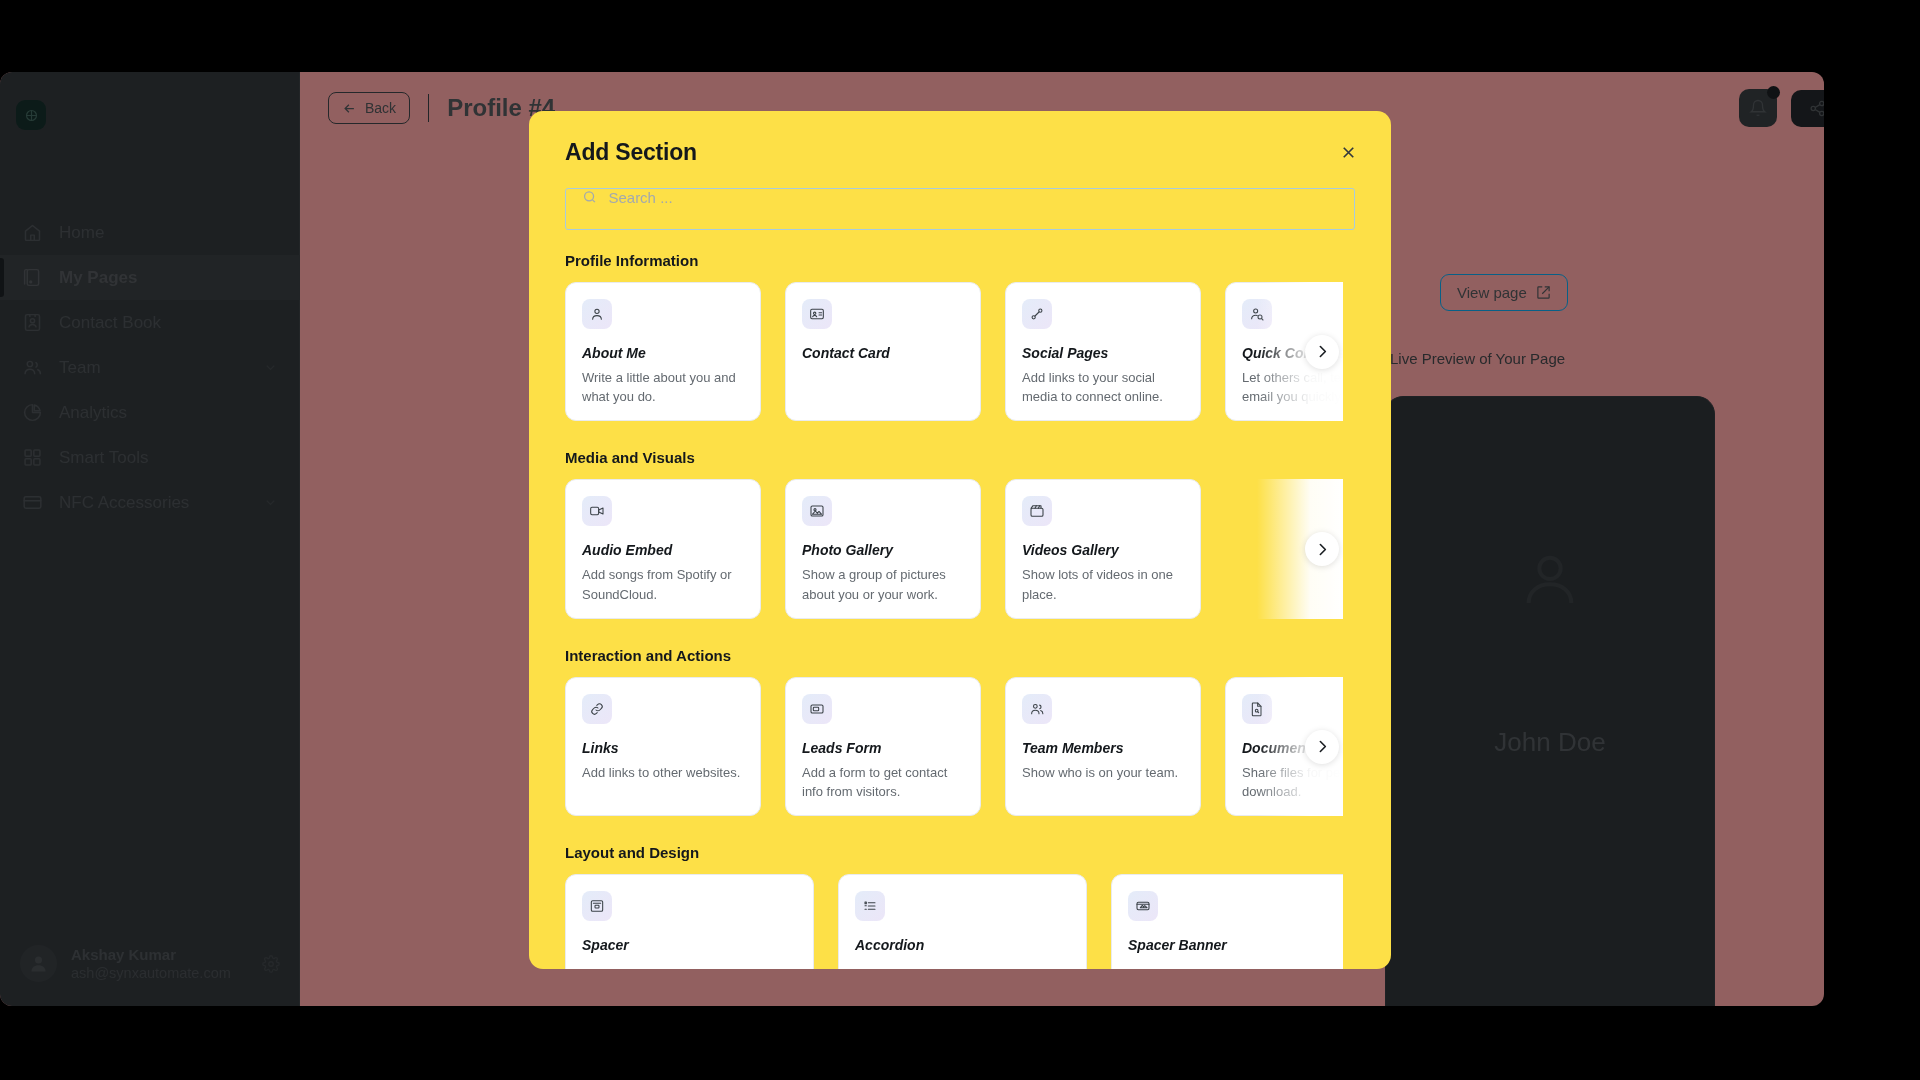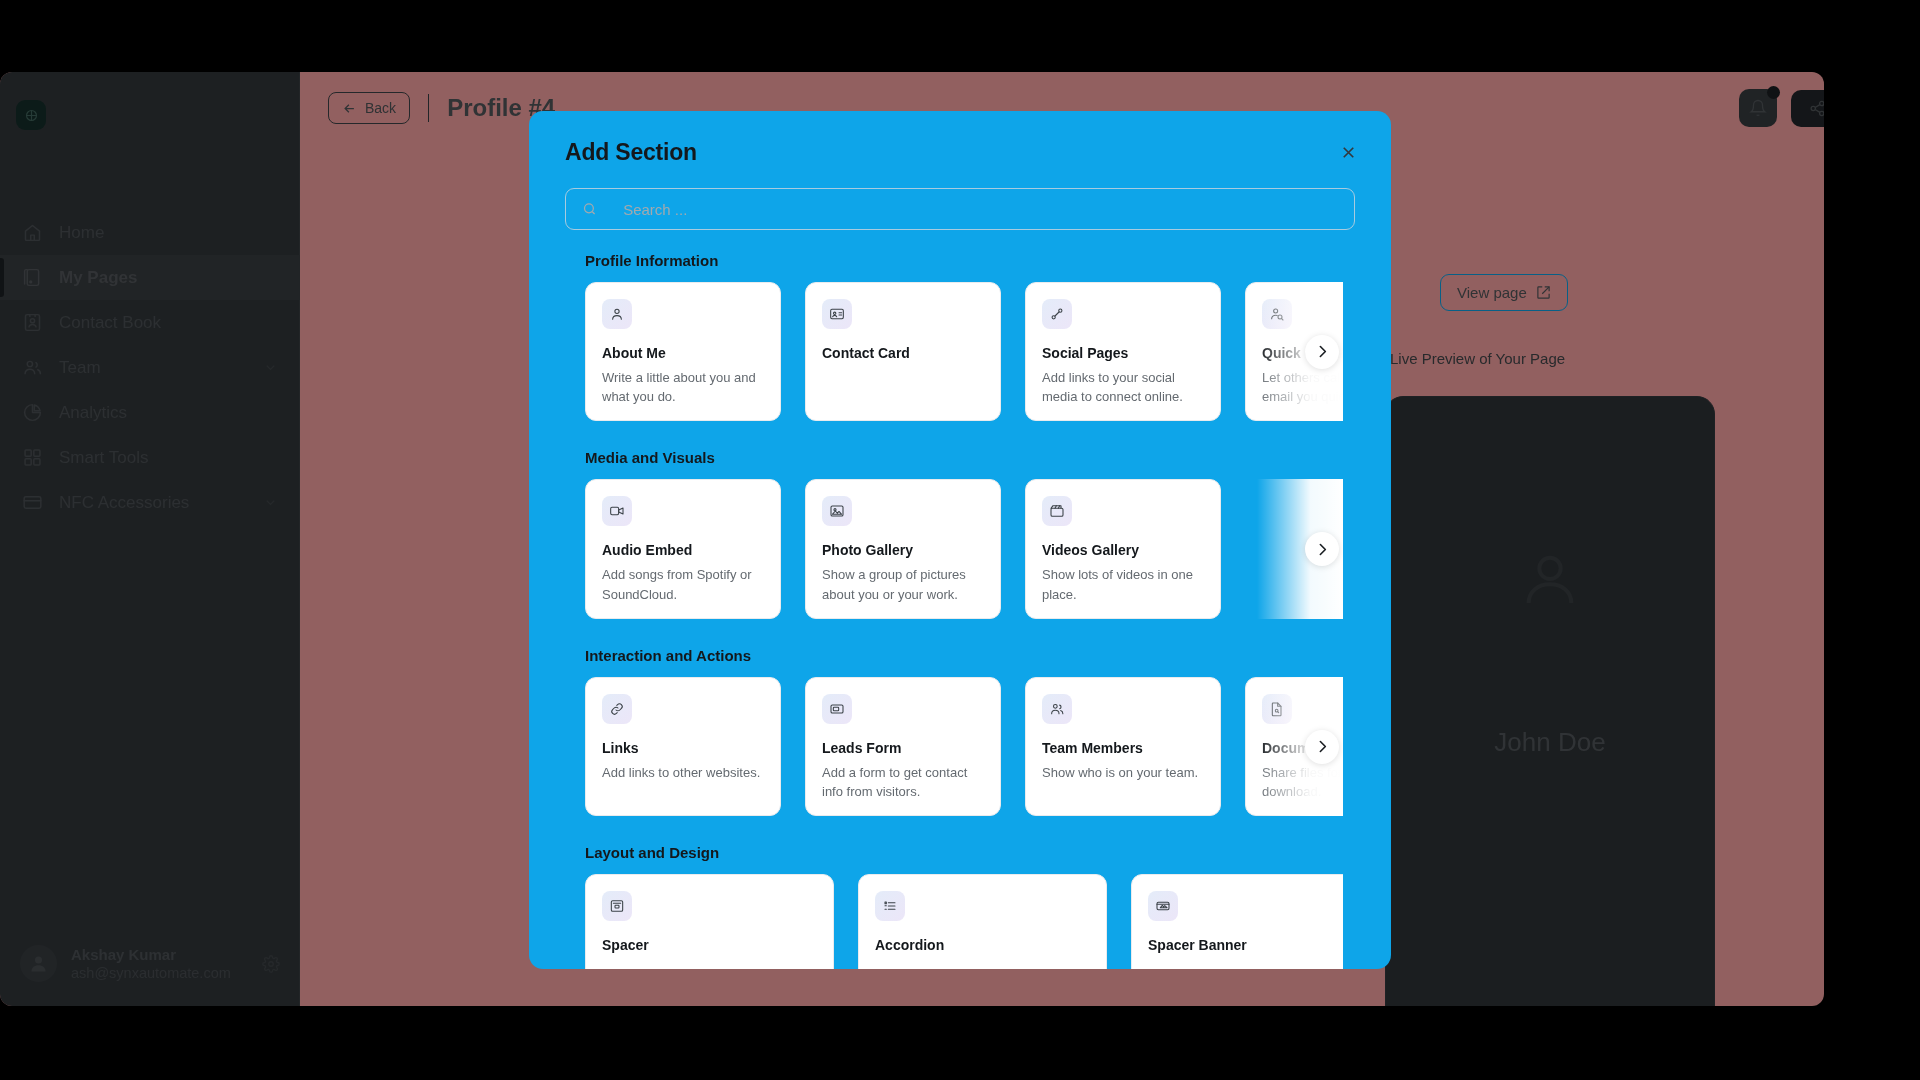--- a/index.html
+++ b/index.html
@@ -167,21 +167,21 @@
   
   .modal-backdrop {
     position: absolute; left: 0; top: 0;
     width: 1920px; height: 1080px;
     background: rgba(0,0,0,0.42);
   }
   .modal {
     position: absolute;
     left: 529px; top: 111px;
     width: 862px; height: 858px;
-    background: #0ea5e9;
+    background: #fde047;
     border-radius: 14px;
     overflow: hidden;
   }
   .modal-head {
     position: relative;
     padding: 28px 36px 0 36px;
   }
   .modal-title {
     font-size: 23px; font-weight: bold; color: #14181c;
     letter-spacing: -0.2px;
@@ -189,41 +189,40 @@
   .modal-close {
     position: absolute; right: 28px; top: 26px;
     width: 30px; height: 30px;
     display: flex; align-items: center; justify-content: center;
     color: #3b4045;
   }
   .search-wrap {
     margin: 22px 36px 0 36px;
     height: 42px;
     border: 1px solid #a8cbdf;
-    border-radius: 9px;
-    display: flex; align-items: center;
-    gap: 26px;
+    border-radius: 3px;
+    display: flex; align-items: flex-start;
+    gap: 11px;
     padding: 0 16px;
   }
   .search-wrap input {
     border: 0; outline: 0;
     font-family: "Liberation Sans", sans-serif;
     font-size: 15px;
     color: #24282c;
     width: 100%;
     background: transparent;
   }
   .search-wrap input::placeholder { color: #a3a9ae; }
 
   .modal-body {
     padding: 22px 48px 0 36px;
     height: 742px;
     overflow: hidden;
     position: relative;
-    margin-left: 20px;
   }
   .group { margin-bottom: 6px; }
   .group-title {
     font-size: 15px; font-weight: bold; color: #14181c;
     margin-bottom: 13px;
   }
   .cards-row {
     display: flex;
     gap: 24px;
     position: relative;
@@ -242,20 +241,21 @@
     width: 30px; height: 30px;
     border-radius: 8px;
     background: linear-gradient(135deg, #e4ecf9 0%, #ece6f8 100%);
     display: flex; align-items: center; justify-content: center;
     margin-bottom: 16px;
     color: #3b4248;
   }
   .sec-name {
     font-size: 14px; font-weight: bold; color: #14181c;
     margin-bottom: 7px;
+    font-style: italic;
   }
   .sec-desc {
     font-size: 13px; color: #646a70; line-height: 1.48;
   }
   .row-scroller { position: relative; overflow: hidden; }
   .fade-right {
     position: absolute; right: 0; top: 0;
     width: 86px; height: 100%;
     background: linear-gradient(to right, rgba(255,255,255,0) 0%, rgba(255,255,255,0.95) 62%, #fff 100%);
     pointer-events: none;

